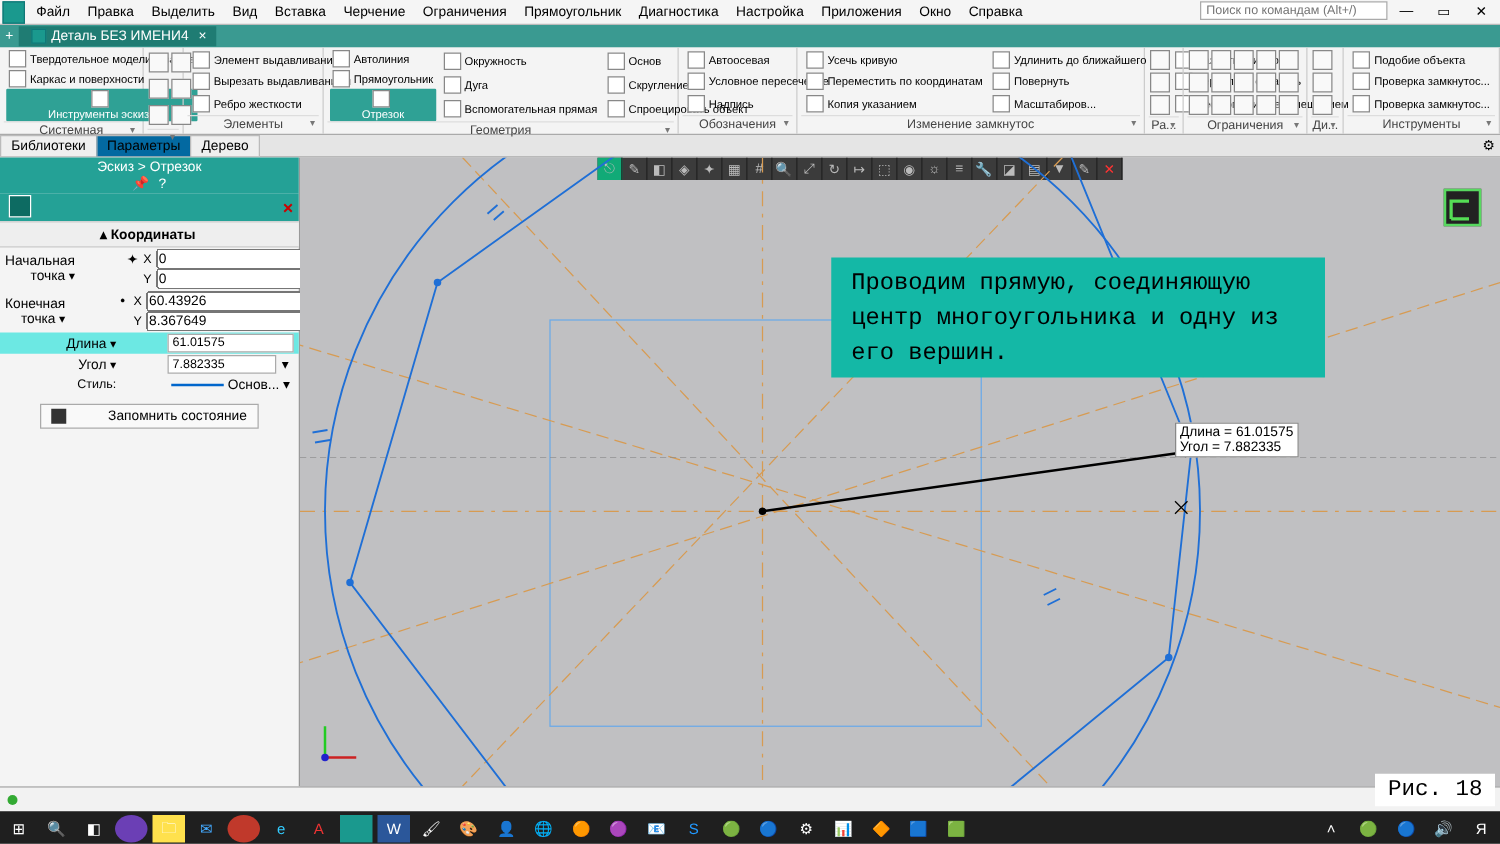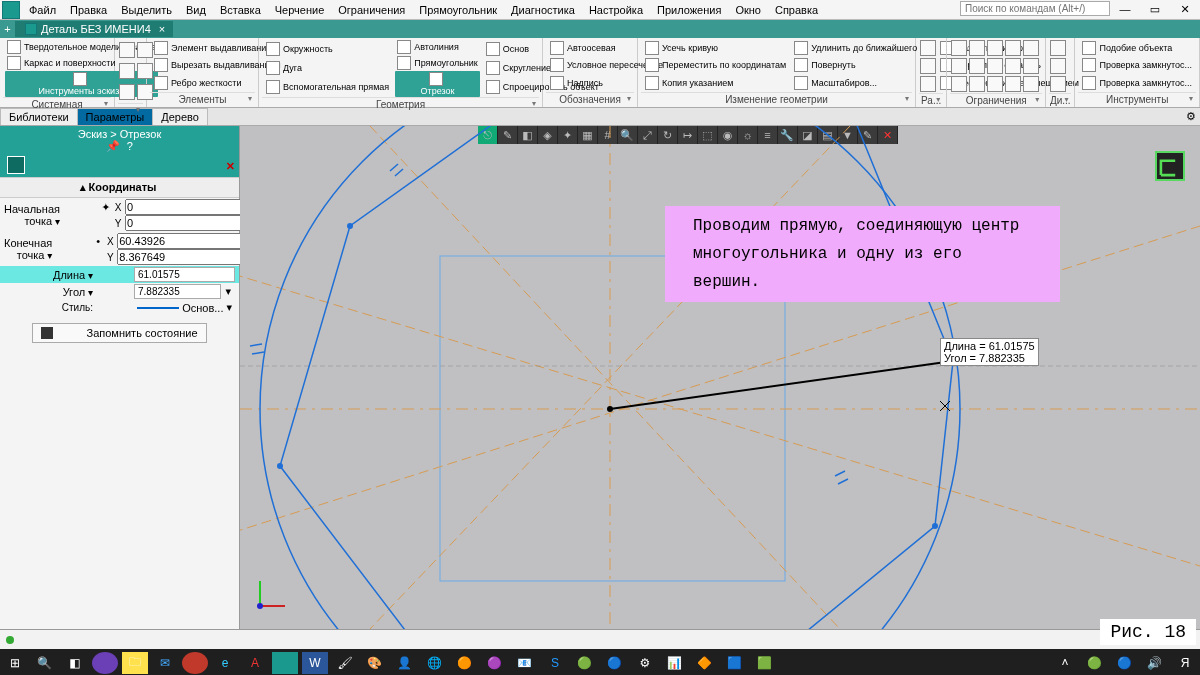--- a/index.html
+++ b/index.html
@@ -54,21 +54,21 @@
   .sub-xy .xl{width:14px;text-align:center;font-size:10px;}
   .highlight{background:#6ce8e3;}
   .btn-remember{margin:8px auto;display:flex;align-items:center;border:1px solid #aaa;padding:3px 8px;background:#f9f9f9;gap:29px;}
   .btn-remember .camic{width:12px;height:12px;background:#333;margin-right:4px;}
 
   
   .canvas-wrap{flex:1;position:relative;background:#c0c0c2;overflow:hidden;}
   svg.drawing{position:absolute;top:0;left:0;}
   .topcontext{position:absolute;top:0;left:238px;height:18px;display:flex;background:#3b3b3b;}
   .tcx{width:20px;height:18px;border-right:1px solid #222;display:flex;align-items:center;justify-content:center;color:#bbb;}
-  .note{position:absolute;background:#f0abfc;padding:6px 28px;font-size:16px;line-height:28px;font-family:'Courier New',monospace;}
+  .note{position:absolute;background:#14b8a6;padding:6px 16px;font-size:19px;line-height:28px;font-family:'Courier New',monospace;}
   .cursor-label{position:absolute;background:#fff;border:1px solid #888;padding:1px 3px;font-size:10px;line-height:12px;}
   .coord-ind{position:absolute;right:15px;top:25px;width:30px;height:30px;background:#222;border:2px solid #58d860;display:flex;align-items:center;justify-content:center;}
   .search-box{position:absolute;top:1px;right:90px;}
   .search-box input{width:150px;font-size:10px;padding:1px 4px;border:1px solid #aaa;background:#fff;}
 
   
   .status{height:20px;background:#f2f2f2;border-top:1px solid #999;display:flex;align-items:center;padding:0 6px;font-size:10px;}
   .status .dot{width:8px;height:8px;background:#3a3;border-radius:50%;margin-right:5px;}
 
   
@@ -174,129 +174,129 @@
     </div>
       </div>
     <div class="r-group-label">Элементы</div>
   </div>
 
   <div class="r-group" style="width:284px">
     <div class="r-body">
       <div class="r-col">
         <div class="r-btn">
             <span class="ic"></span>
+            <span style="font-size:9px">Автолиния</span>
+          </div>
+        <div class="r-btn">
+            <span class="ic"></span>
+            <span style="font-size:9px">Прямоугольник</span>
+          </div>
+        <div class="r-btn sel">
+            <span class="ic"></span>
+            <span style="font-size:9px">Отрезок</span>
+          </div>
+      </div>
+      <div class="r-col">
+        <div class="r-btn">
+            <span class="ic"></span>
             <span style="font-size:9px">Окружность</span>
           </div>
         <div class="r-btn">
             <span class="ic"></span>
             <span style="font-size:9px">Дуга</span>
           </div>
         <div class="r-btn">
             <span class="ic"></span>
             <span style="font-size:9px">Вспомогательная прямая</span>
           </div>
       </div>
       <div class="r-col">
         <div class="r-btn">
             <span class="ic"></span>
-            <span style="font-size:9px">Автолиния</span>
-          </div>
-        <div class="r-btn">
-            <span class="ic"></span>
-            <span style="font-size:9px">Прямоугольник</span>
-          </div>
-        <div class="r-btn sel">
-            <span class="ic"></span>
-            <span style="font-size:9px">Отрезок</span>
-          </div>
-      </div>
+            <span style="font-size:9px">Основ</span>
+          </div>
+        <div class="r-btn">
+            <span class="ic"></span>
+            <span style="font-size:9px">Скругление</span>
+          </div>
+        <div class="r-btn">
+            <span class="ic"></span>
+            <span style="font-size:9px">Спроецировать объект</span>
+          </div>
+      </div>
+    </div>
+    <div class="r-group-label">Геометрия</div>
+  </div>
+
+  <div class="r-group" style="width:95px">
+    <div class="r-body">
+        <div class="r-col">
+      <div class="r-btn">
+            <span class="ic"></span>
+            <span style="font-size:9px">Автоосевая</span>
+          </div>
+      <div class="r-btn">
+            <span class="ic"></span>
+            <span style="font-size:9px">Условное пересечение</span>
+          </div>
+      <div class="r-btn">
+            <span class="ic"></span>
+            <span style="font-size:9px">Надпись</span>
+          </div>
+    </div>
+      </div>
+    <div class="r-group-label">Обозначения</div>
+  </div>
+
+  <div class="r-group" style="width:278px">
+    <div class="r-body">
       <div class="r-col">
         <div class="r-btn">
             <span class="ic"></span>
-            <span style="font-size:9px">Основ</span>
-          </div>
-        <div class="r-btn">
-            <span class="ic"></span>
-            <span style="font-size:9px">Скругление</span>
-          </div>
-        <div class="r-btn">
-            <span class="ic"></span>
-            <span style="font-size:9px">Спроецировать объект</span>
-          </div>
-      </div>
-    </div>
-    <div class="r-group-label">Геометрия</div>
-  </div>
-
-  <div class="r-group" style="width:95px">
-    <div class="r-body">
-        <div class="r-col">
-      <div class="r-btn">
-            <span class="ic"></span>
-            <span style="font-size:9px">Автоосевая</span>
-          </div>
-      <div class="r-btn">
-            <span class="ic"></span>
-            <span style="font-size:9px">Условное пересечение</span>
-          </div>
-      <div class="r-btn">
-            <span class="ic"></span>
-            <span style="font-size:9px">Надпись</span>
-          </div>
-    </div>
-      </div>
-    <div class="r-group-label">Обозначения</div>
-  </div>
-
-  <div class="r-group" style="width:278px">
-    <div class="r-body">
+            <span style="font-size:9px">Усечь кривую</span>
+          </div>
+        <div class="r-btn">
+            <span class="ic"></span>
+            <span style="font-size:9px">Переместить по координатам</span>
+          </div>
+        <div class="r-btn">
+            <span class="ic"></span>
+            <span style="font-size:9px">Копия указанием</span>
+          </div>
+      </div>
       <div class="r-col">
         <div class="r-btn">
             <span class="ic"></span>
-            <span style="font-size:9px">Усечь кривую</span>
-          </div>
-        <div class="r-btn">
-            <span class="ic"></span>
-            <span style="font-size:9px">Переместить по координатам</span>
-          </div>
-        <div class="r-btn">
-            <span class="ic"></span>
-            <span style="font-size:9px">Копия указанием</span>
+            <span style="font-size:9px">Удлинить до ближайшего о...</span>
+          </div>
+        <div class="r-btn">
+            <span class="ic"></span>
+            <span style="font-size:9px">Повернуть</span>
+          </div>
+        <div class="r-btn">
+            <span class="ic"></span>
+            <span style="font-size:9px">Масштабиров...</span>
           </div>
       </div>
       <div class="r-col">
         <div class="r-btn">
             <span class="ic"></span>
-            <span style="font-size:9px">Удлинить до ближайшего о...</span>
-          </div>
-        <div class="r-btn">
-            <span class="ic"></span>
-            <span style="font-size:9px">Повернуть</span>
-          </div>
-        <div class="r-btn">
-            <span class="ic"></span>
-            <span style="font-size:9px">Масштабиров...</span>
-          </div>
-      </div>
-      <div class="r-col">
-        <div class="r-btn">
-            <span class="ic"></span>
             <span style="font-size:9px">Разбить кривую</span>
           </div>
         <div class="r-btn">
             <span class="ic"></span>
             <span style="font-size:9px">Зеркально отразить</span>
           </div>
         <div class="r-btn">
             <span class="ic"></span>
             <span style="font-size:9px">Деформация перемещением</span>
           </div>
       </div>
     </div>
-    <div class="r-group-label">Изменение геометрии</div>
+    <div class="r-group-label">Изменение замкнутос</div>
   </div>
 
   <div class="r-group" style="width:32px">
     <div class="r-body">
         <div class="r-iconcol">
       <span class="r-ico"></span>
       <span class="r-ico"></span>
       <span class="r-ico"></span>
     </div>
       </div>

